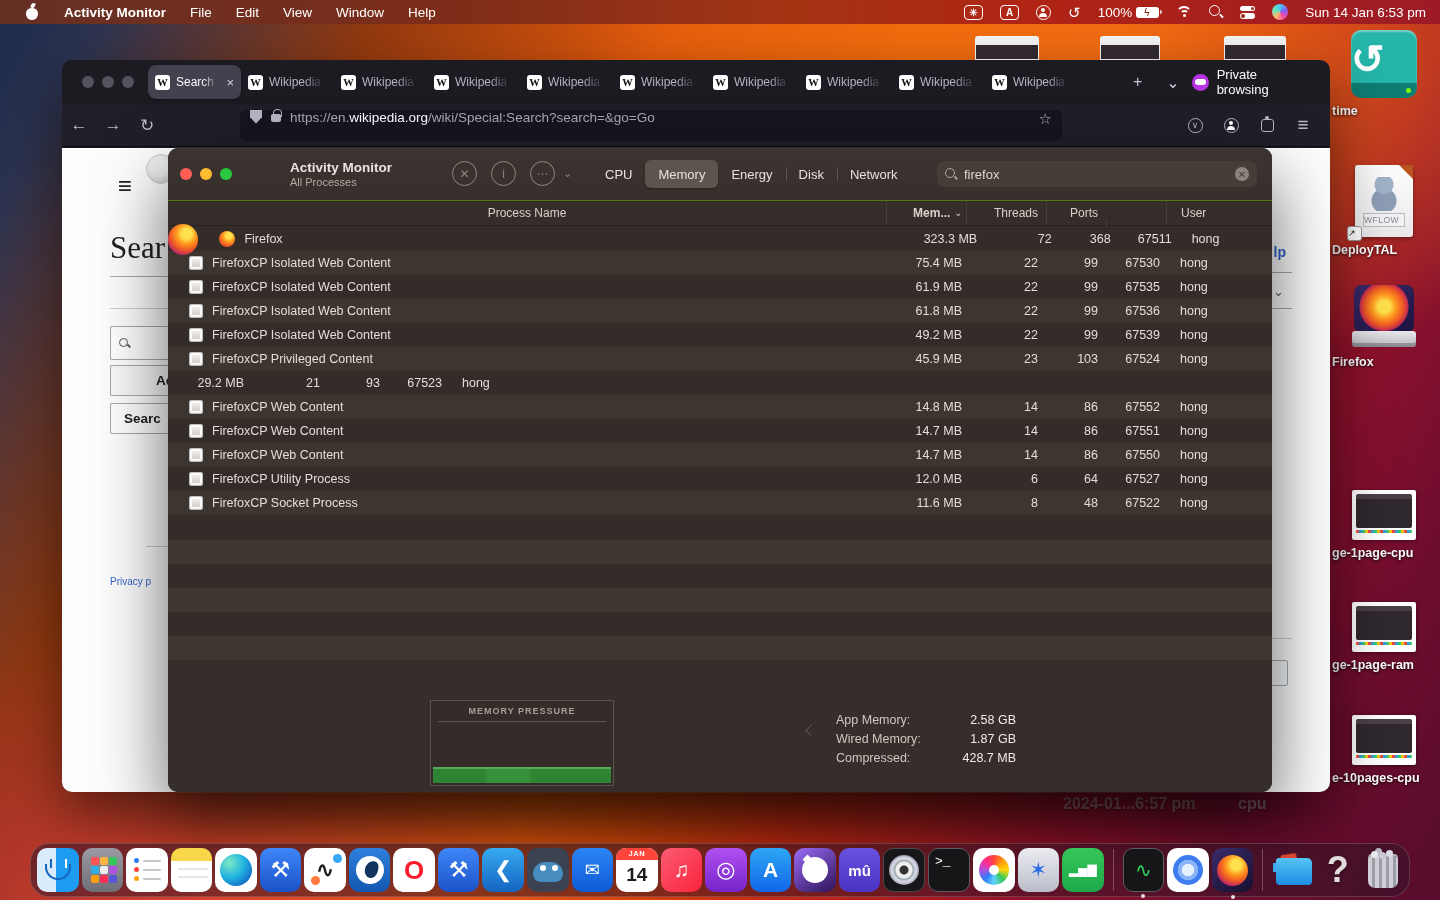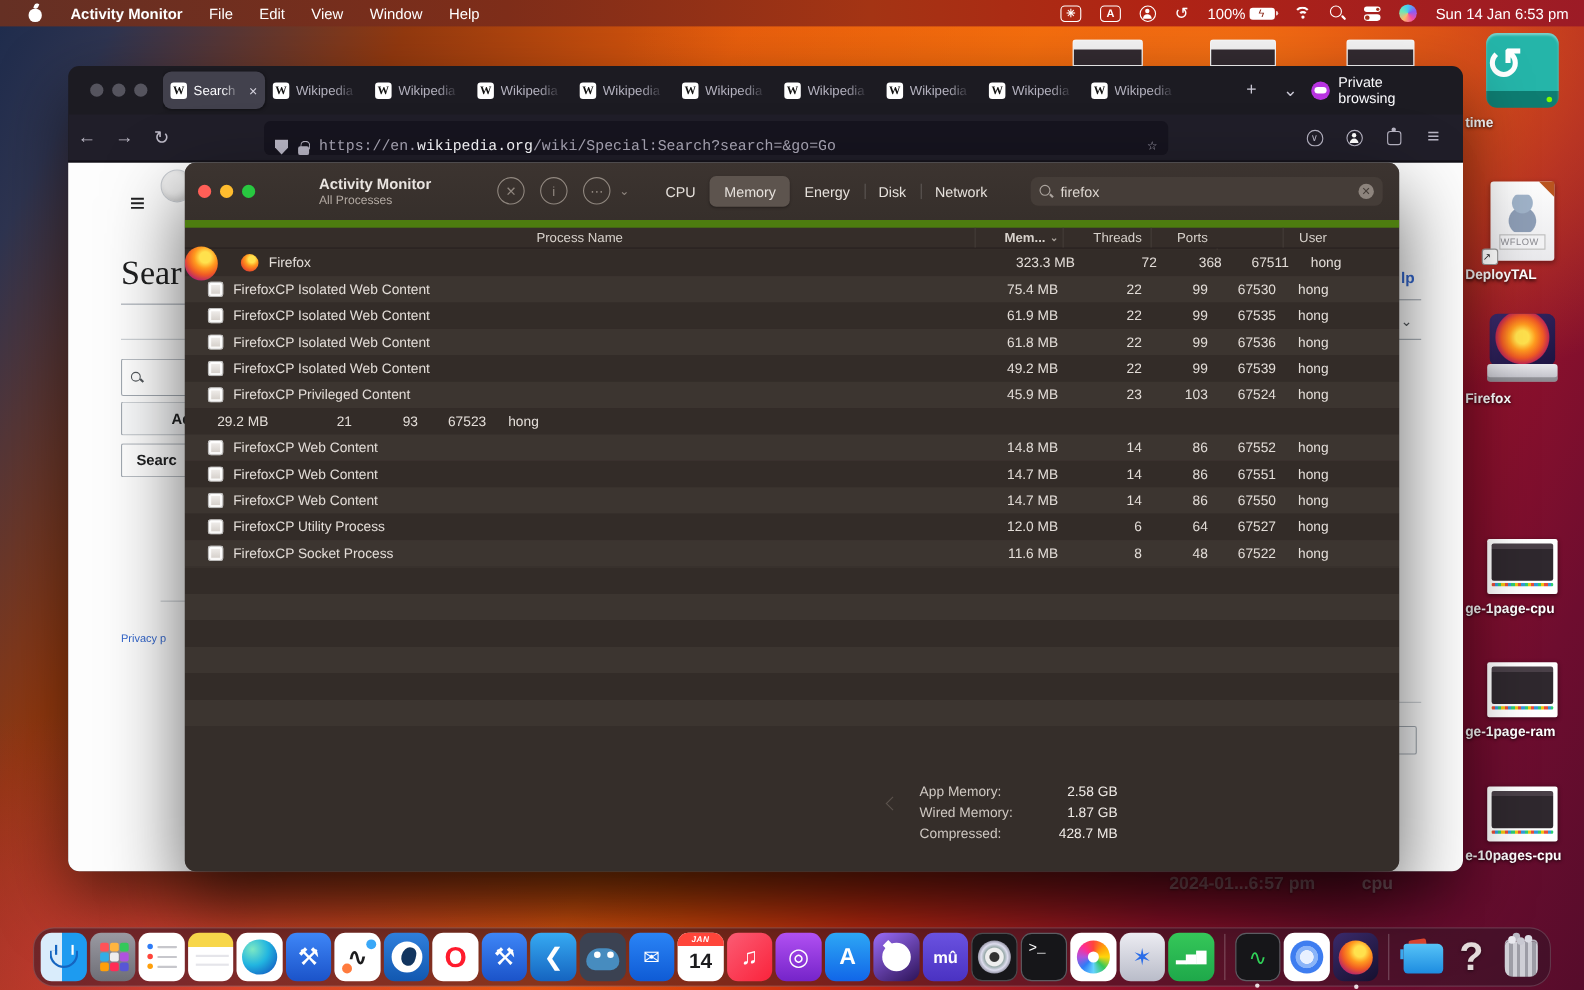--- a/index.html
+++ b/index.html
@@ -86,21 +86,21 @@
   .wbadge { width:15px; height:15px; min-width:15px; background:#fff; border-radius:3px; color:#111; font-family:"Liberation Serif",serif; font-weight:bold; font-size:10.5px; display:flex; align-items:center; justify-content:center; }
   .tab-label { overflow:hidden; text-overflow:clip; flex:1; -webkit-mask-image:linear-gradient(90deg,#000 60%,transparent 95%); mask-image:linear-gradient(90deg,#000 60%,transparent 95%); }
   .tab-close { display:none; font-size:13px; color:#d5d3de; }
   .fftab.active .tab-close { display:block; }
   .tabbar-btn { color:#c9c7d4; font-size:16px; padding:0 12px; }
   .priv { margin-left:auto; display:flex; align-items:center; gap:8px; padding-right:18px; color:#fbfbfe; font-size:13px; }
   .mask-ico { width:17px; height:17px; border-radius:50%; background:#b833e1; position:relative; }
   .mask-ico::before { content:""; position:absolute; left:3px; top:5.5px; width:11px; height:5.5px; background:#fff; border-radius:3px; }
   .navbar { position:absolute; left:0; top:44px; right:0; height:43px; background:#201e29; display:flex; align-items:center; border-bottom:1px solid #0d0c12; }
   .nav-btn { color:#bdbac7; font-size:17px; width:34px; text-align:center; }
-  .urlfield { margin-left:76px; width:822px; height:31px; background:#16141f; border-radius:6px; display:flex; align-items:flex-end; padding:0 10px; gap:9px;font-family:Liberation Mono, monospace; }
+  .urlfield { margin-left:76px; width:822px; height:31px; background:#16141f; border-radius:6px; display:flex; align-items:flex-start; padding:0 10px; gap:9px; }
   .shield { width:12px; height:14px; background:#b7b4c3; clip-path:polygon(0 0,100% 0,100% 55%,50% 100%,0 55%); }
   .lock { width:10px; height:8px; background:#b7b4c3; border-radius:2px; position:relative; margin-top:4px; }
   .lock::before { content:""; position:absolute; left:1.5px; top:-5px; width:7px; height:7px; border:1.6px solid #b7b4c3; border-radius:50% 50% 0 0; border-bottom:none; }
   .urltext { font-size:13.5px; color:#a9a6b5; white-space:nowrap; overflow:hidden; }
   .urltext .domain { color:#fbfbfe; }
   .url-star { margin-left:auto; color:#b7b4c3; font-size:15px; }
   .nav-right { margin-left:auto; display:flex; align-items:center; gap:10px; padding-right:14px; }
   .ni { width:26px; height:26px; display:flex; align-items:center; justify-content:center; color:#b7b4c3; }
   .pocket { width:15px; height:15px; border:1.6px solid #b7b4c3; border-radius:50% 50% 45% 45%; font-size:9px; display:flex; align-items:center; justify-content:center; }
   .puzzle { width:13px; height:13px; border:1.6px solid #b7b4c3; border-radius:3px; position:relative; }
@@ -144,21 +144,21 @@
   .seg-item { padding:0 13px; height:28px; display:flex; align-items:center; font-size:13px; color:#e6e1dc; position:relative; border-radius:6px; }
   .seg-item.active { background:#5d544e; box-shadow:0 1px 2px rgba(0,0,0,.3); }
   .seg-item:not(.active)+.seg-item:not(.active)::before { content:""; position:absolute; left:0; top:7px; bottom:7px; width:1px; background:rgba(255,255,255,.18); }
   .am-search { position:absolute; right:15px; top:13px; width:320px; height:26px; background:#453d38; border-radius:7px; display:flex; align-items:center; padding:0 8px; gap:7px; }
   .am-lens { width:12px; height:12px; position:relative; opacity:.75; }
   .am-lens::before { content:""; position:absolute; left:0; top:0; width:8px; height:8px; border:1.6px solid #cfc8c2; border-radius:50%; }
   .am-lens::after { content:""; position:absolute; left:8.5px; top:8.5px; width:4px; height:1.6px; background:#cfc8c2; transform:rotate(45deg); }
   .am-search input { background:transparent; border:none; outline:none; color:#ddd6d0; font-size:13px; flex:1; font-family:"Liberation Sans",sans-serif; }
   .am-clear { width:14px; height:14px; border-radius:50%; background:#8d847d; color:#453d38; font-size:10px; display:flex; align-items:center; justify-content:center; }
   
-  .am-header { position:absolute; left:0; top:52px; right:0; height:26px; background:#352d29; border-top:7px solid #4d7c0f; border-bottom:1px solid #272120; display:flex; align-items:center; font-size:12px; color:#d8d2cc; }
+  .am-header { position:absolute; left:0; top:52px; right:0; height:26px; background:#352d29; border-top:1px solid #4d7c0f; border-bottom:1px solid #272120; display:flex; align-items:center; font-size:12px; color:#d8d2cc; }
   .hc { position:relative; height:100%; display:flex; align-items:center; }
   .hc+.hc { border-left:1px solid #453d38; }
   .hc-name { width:718px; justify-content:center; }
   .hc-mem { width:80px; justify-content:flex-end; padding-right:4px; gap:4px; font-weight:bold; }
   .hc-mem .sort { font-size:9px; color:#b0a8a1; }
   .hc-threads { width:80px; justify-content:flex-end; padding-right:8px; }
   .hc-ports { width:60px; justify-content:flex-end; padding-right:8px; }
   .hc-pid { width:60px; justify-content:center; padding-right:6px;margin-top:38px; }
   .hc-user { width:96px; padding-left:14px; }
   .am-rows { position:absolute; left:0; top:79px; right:0; height:289px; }
@@ -192,21 +192,21 @@
   .stat-right .stat-row { border-bottom:none; height:19px; }
   .stat-notch { position:absolute; left:639px; top:578px; width:9px; height:9px; background:#352e2a; border-left:1px solid #5c534d; border-bottom:1px solid #5c534d; transform:rotate(45deg); }
   
   .dock { position:absolute; left:30px; top:843px; width:1380px; height:54px; z-index:50;
     background:rgba(48,22,38,.52); border:1px solid rgba(255,255,255,.16); border-radius:19px;
     display:flex; align-items:center; justify-content:center; gap:3px; padding:0 6px; }
   .dock-item { width:44px; height:44px; border-radius:10px; position:relative; display:flex; align-items:center; justify-content:center; color:#fff; font-size:19px; }
   .dock-item.divider { width:1px; min-width:1px; height:42px; border-radius:0; background:rgba(255,255,255,.25); margin:0 6px; }
   .di-dot { display:none; }
   .dock-item.running .di-dot { display:block; position:absolute; bottom:-7px; left:50%; transform:translateX(-50%); width:4px; height:4px; border-radius:50%; background:rgba(255,255,255,.85); }
-  .di-sub { display:none;font-style:italic; }
+  .di-sub { display:none; }
   .ic-finder { background:linear-gradient(90deg,#d9ecfb 0 46%, #1d9bf0 46%); overflow:hidden; }
   .ic-finder::before { content:""; position:absolute; left:8px; right:8px; bottom:12px; height:14px; border:2.5px solid #1565c0; border-top:none; border-radius:0 0 14px 14px; }
   .ic-finder::after { content:""; position:absolute; left:13px; top:11px; width:2.5px; height:9px; background:#1565c0; box-shadow:15px 0 0 #fff; }
   .ic-launchpad { background:linear-gradient(#9a9aa2,#6e6e76); }
   .ic-launchpad::before { content:""; width:8px; height:8px; border-radius:2px; background:#ff5257; position:absolute; left:9px; top:9px;
     box-shadow:9px 0 0 #ffb43f, 18px 0 0 #34c85a, 0 9px 0 #32ade6, 9px 9px 0 #eee, 18px 9px 0 #af52de, 0 18px 0 #ff9f0a, 9px 18px 0 #ff2d55, 18px 18px 0 #5856d6; }
   .ic-reminders { background:#fff; }
   .ic-reminders::before { content:""; position:absolute; left:8px; top:10px; width:5px; height:5px; border-radius:50%; background:#2f7cf6; box-shadow:0 9px 0 #ff453a, 0 18px 0 #ff9f0a; }
   .ic-reminders::after { content:""; position:absolute; left:17px; top:11.5px; width:18px; height:2.5px; border-radius:2px; background:#c7c7cc; box-shadow:0 9px 0 #c7c7cc, 0 18px 0 #c7c7cc; }
   .ic-notes { background:linear-gradient(180deg,#f7d64a 0 13px, #fff 13px); }
@@ -599,20 +599,25 @@
           <span class="pc pc-mem">11.6 MB</span>
           <span class="pc pc-threads">8</span>
           <span class="pc pc-ports">48</span>
           <span class="pc pc-pid">67522</span>
           <span class="pc pc-user">hong</span>
         </div>
       </div>
     <div class="am-stripes"></div>
     <div class="am-footerbg"></div>
 
+    <div class="mp-box">
+      <div class="mp-title">MEMORY PRESSURE</div>
+      <div class="mp-line"></div>
+      <div class="mp-fill"></div>
+    </div>
     <div class="stat-notch"></div>
     <div class="stat-right">
 
         <div class="stat-row">
           <span class="stat-label">App Memory:</span>
           <span class="stat-value">2.58 GB</span>
         </div>
 
         <div class="stat-row">
           <span class="stat-label">Wired Memory:</span>

